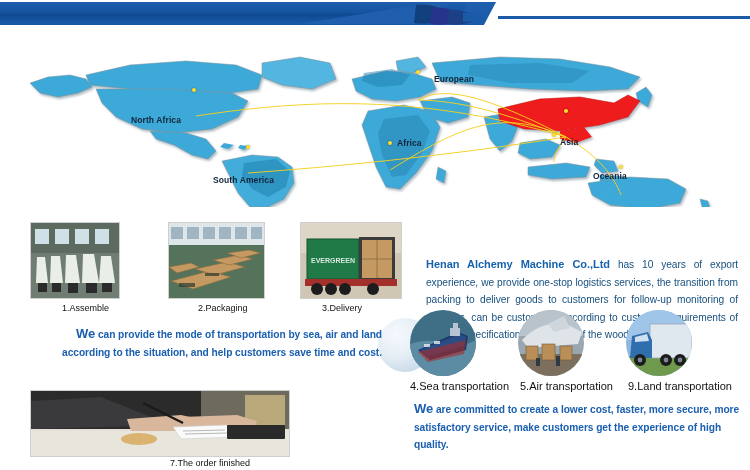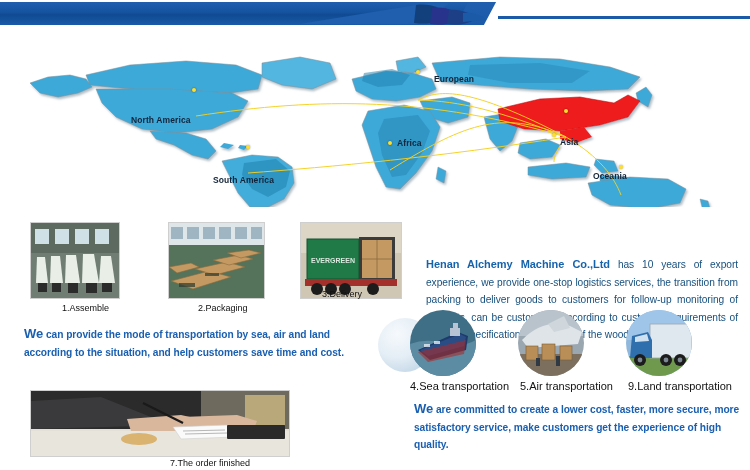--- a/index.html
+++ b/index.html
@@ -145,21 +145,21 @@
         <path d="M566 110 C430 70 320 70 196 89"></path>
         <path d="M566 110 C470 60 440 62 418 73"></path>
         <path d="M566 110 C500 80 460 100 390 143"></path>
         <path d="M566 110 C440 130 330 140 248 146"></path>
         <path d="M566 110 C556 124 554 130 554 135"></path>
         <path d="M566 110 C600 130 614 150 621 168"></path>
         <path d="M566 110 C500 84 460 74 418 73"></path>
       </g>
     </svg>
 
-    <div class="mlabel" style="left:131px;top:88px;">North America</div>
+    <div class="mlabel" style="left:131px;top:88px;">North Africa</div>
     <div class="mdot" style="left:192px;top:61px;"></div>
 
     <div class="mlabel" style="left:213px;top:148px;">South America</div>
     <div class="mdot" style="left:246px;top:118px;"></div>
 
     <div class="mlabel" style="left:394px;top:47px;margin-left:40px;">European</div>
     <div class="mdot" style="left:416px;top:43px;"></div>
 
     <div class="mlabel" style="left:397px;top:111px;">Africa</div>
     <div class="mdot" style="left:388px;top:114px;"></div>
@@ -244,28 +244,28 @@
         </g>
       <rect x="4" y="56" width="92" height="7" fill="#a3302b"></rect>
       <g fill="#1c1c1c">
         <circle cx="16" cy="66" r="6"></circle>
           <circle cx="30" cy="66" r="6"></circle>
         <circle cx="44" cy="66" r="6"></circle>
           <circle cx="72" cy="66" r="6"></circle>
       </g>
     </svg>
   </div>
-  <div class="cap" style="left:322px;top:289px;">3.Delivery</div>
+  <div class="cap" style="left:322px;top:303px;">3.Delivery</div>
 
   <div class="rtext" style="left:426px;top:214px;width:312px;margin-top:42px;">
     <span class="co">Henan Alchemy Machine Co.,Ltd</span><span> has 10 years of export experience, we provide one-stop logistics services, the transition from packing to deliver goods to customers for follow-up monitoring of products, can be customized according to customer requirements of different specifications of the size of the wooden cases.</span>
   </div>
 
   <div class="globe" style="left:378px;top:318px;width:54px;height:54px;"></div>
-  <div class="btext" style="left:24px;top:325px;width:350px;">
+  <div class="btext" style="left:32px;top:325px;width:350px;text-align:right;">
     <span class="lead">We</span><span> can provide the mode of transportation by sea, air and land according to the situation, and help customers save time and cost.</span>
   </div>
 
   <div class="circ" style="left:410px;top:310px;">
     <svg width="66" height="66" viewBox="0 0 66 66">
       <rect width="66" height="66" fill="#3f6f86"></rect>
       <path d="M0 34 Q16 28 34 33 T66 30 L66 66 L0 66 Z" fill="#5c8ca4"></path>
       <path d="M8 40 L48 22 L58 26 L56 40 L20 50 Z" fill="#1d3a6b"></path>
       <path d="M10 40 L50 24 L56 27 L54 36 L18 46 Z" fill="#2a4d86"></path>
       <g fill="#b8c4d4">

